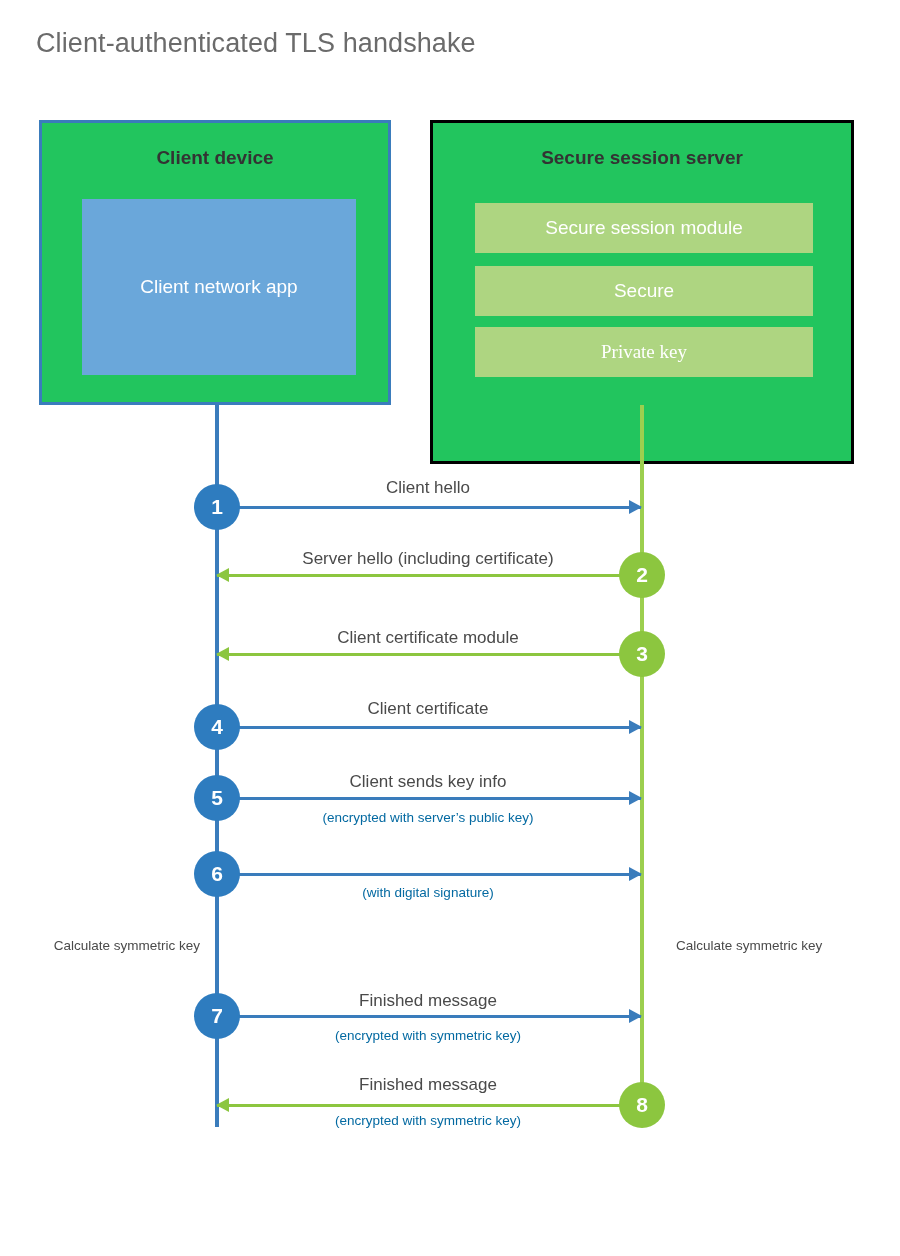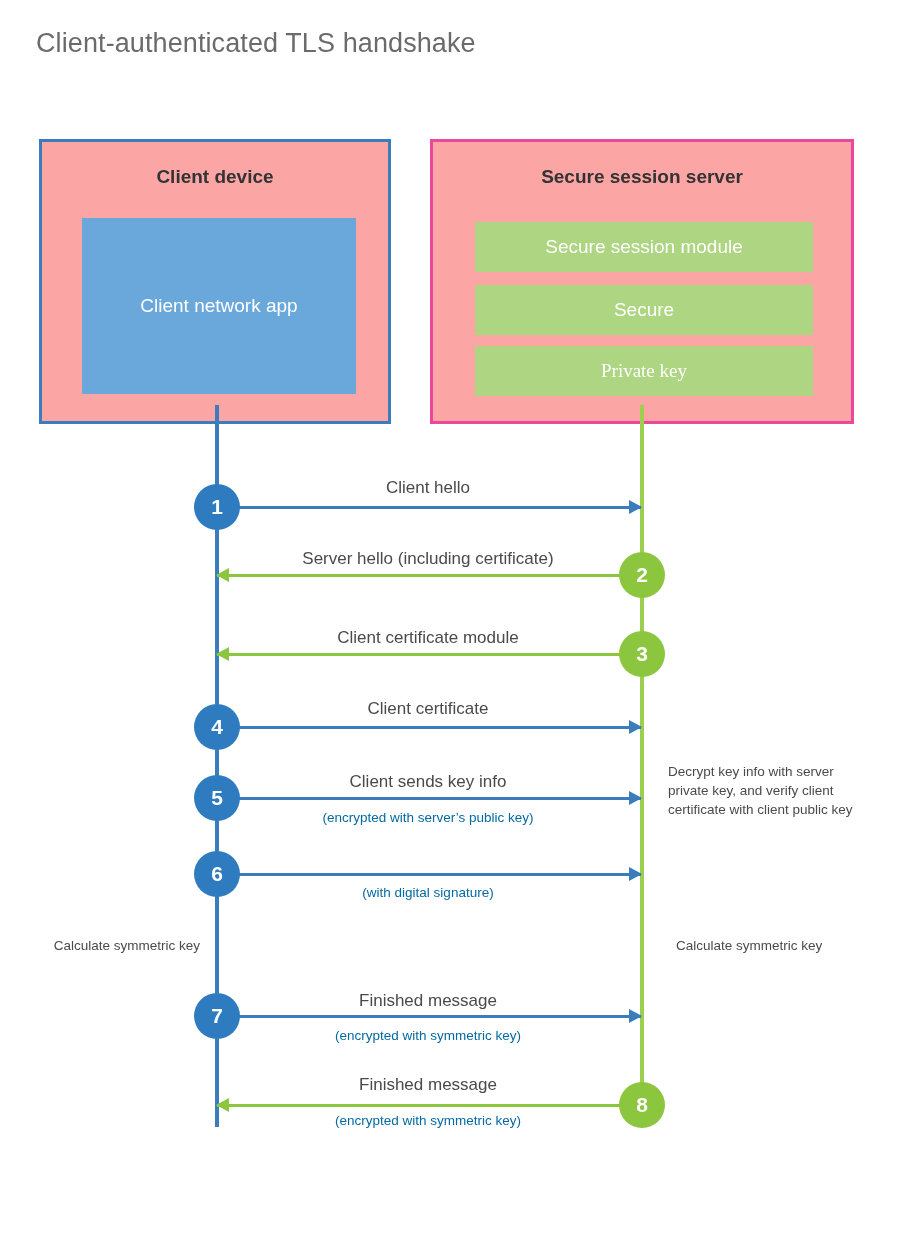--- a/index.html
+++ b/index.html
@@ -12,23 +12,23 @@
   .canvas{position:absolute;left:0;top:0;width:900px;height:1256px;}
 
   
   .title{
     position:absolute;left:36px;top:28px;
     font-size:27px;font-weight:400;color:#6b6b6b;
     letter-spacing:0.1px;white-space:nowrap;
   }
 
   
-  .actor-box{position:absolute;background:#fca5a5;box-sizing:border-box;margin-top:19px;}
+  .actor-box{position:absolute;background:#22c55e;box-sizing:border-box;}
   .client-box{left:39px;top:120px;width:352px;height:285px;border:3px solid #3a7cbc;}
-  .server-box{left:430px;top:120px;width:424px;height:285px;border:3px solid #ec4899;}
+  .server-box{left:430px;top:120px;width:424px;height:344px;border:3px solid #000000;}
 
   .actor-title{
     position:absolute;left:0;right:0;top:24px;text-align:center;
     font-size:19px;font-weight:700;color:#333333;
   }
 
   
   .client-app{
     position:absolute;left:40px;top:76px;width:274px;height:176px;
     background:#6aa7da;
@@ -163,17 +163,16 @@
   <div class="msg-sub" style="top:1028px">(encrypted with symmetric key)</div>
   <div class="step client" style="top:993px">7</div>
 
   <div class="msg-label" style="top:1075px">Finished message</div>
   <div class="arrow green to-left" style="left:217px;top:1104px;width:424px">
       <span class="head"></span>
     </div>
   <div class="msg-sub" style="top:1113px">(encrypted with symmetric key)</div>
   <div class="step server" style="top:1082px">8</div>
 
-  <div class="note note-decrypt">Decrypt key info with server private key, and verify client certificate with client public key</div>
   <div class="note note-calc-left">Calculate symmetric key</div>
   <div class="note note-calc-right">Calculate symmetric key</div>
 
 </div>
 
 </body></html>

